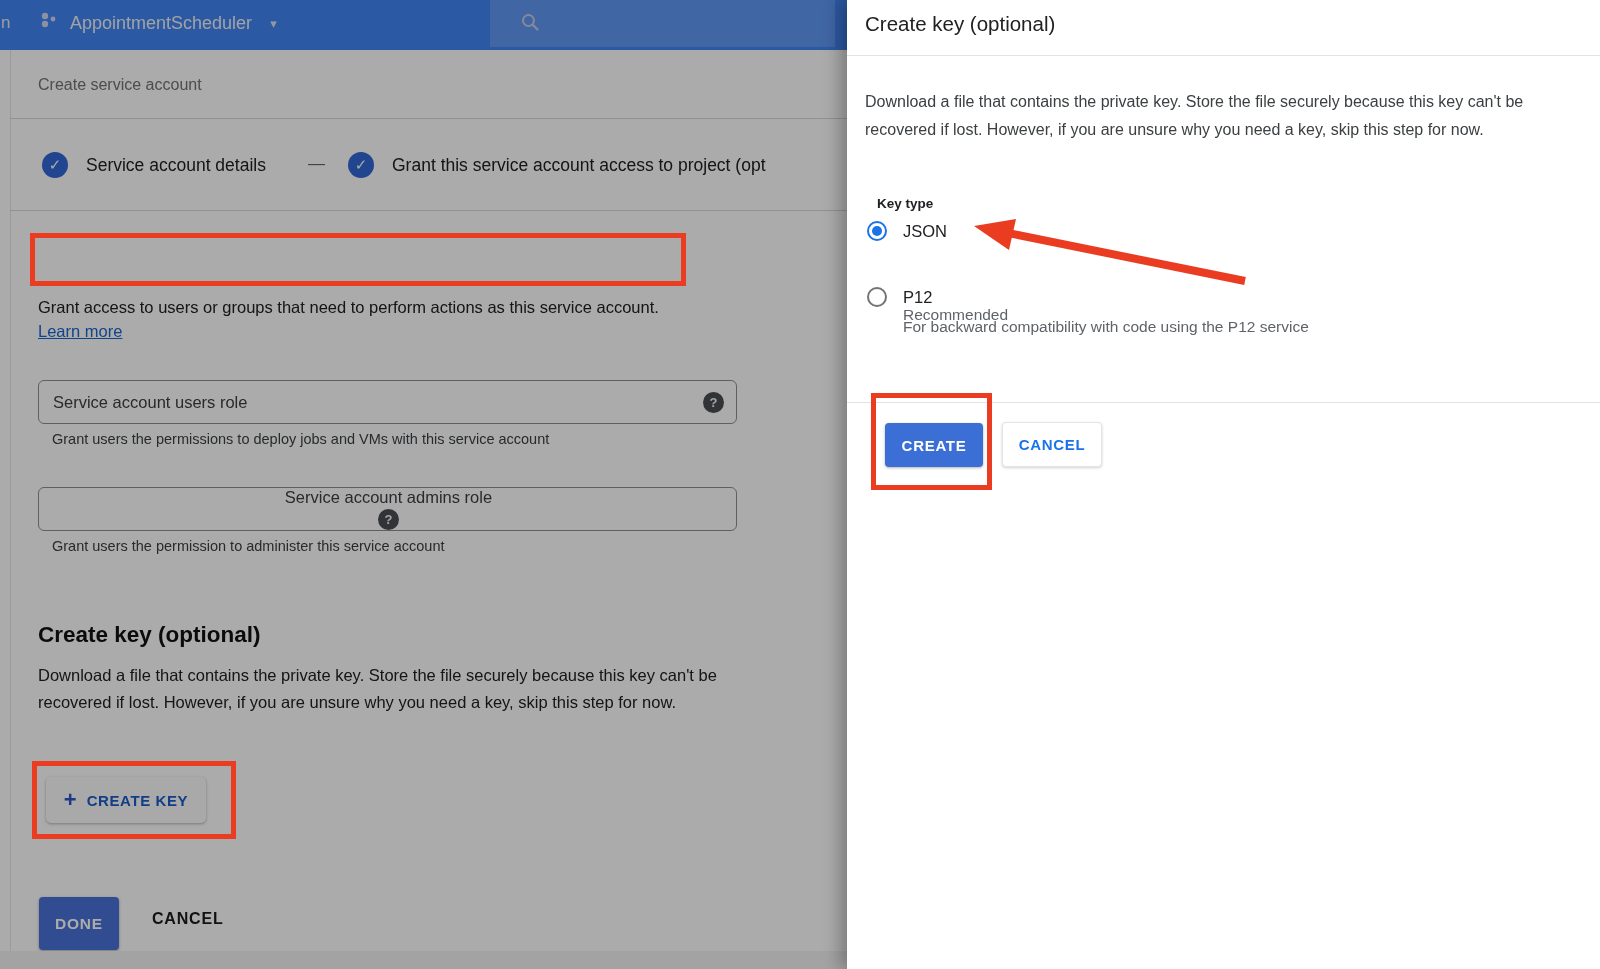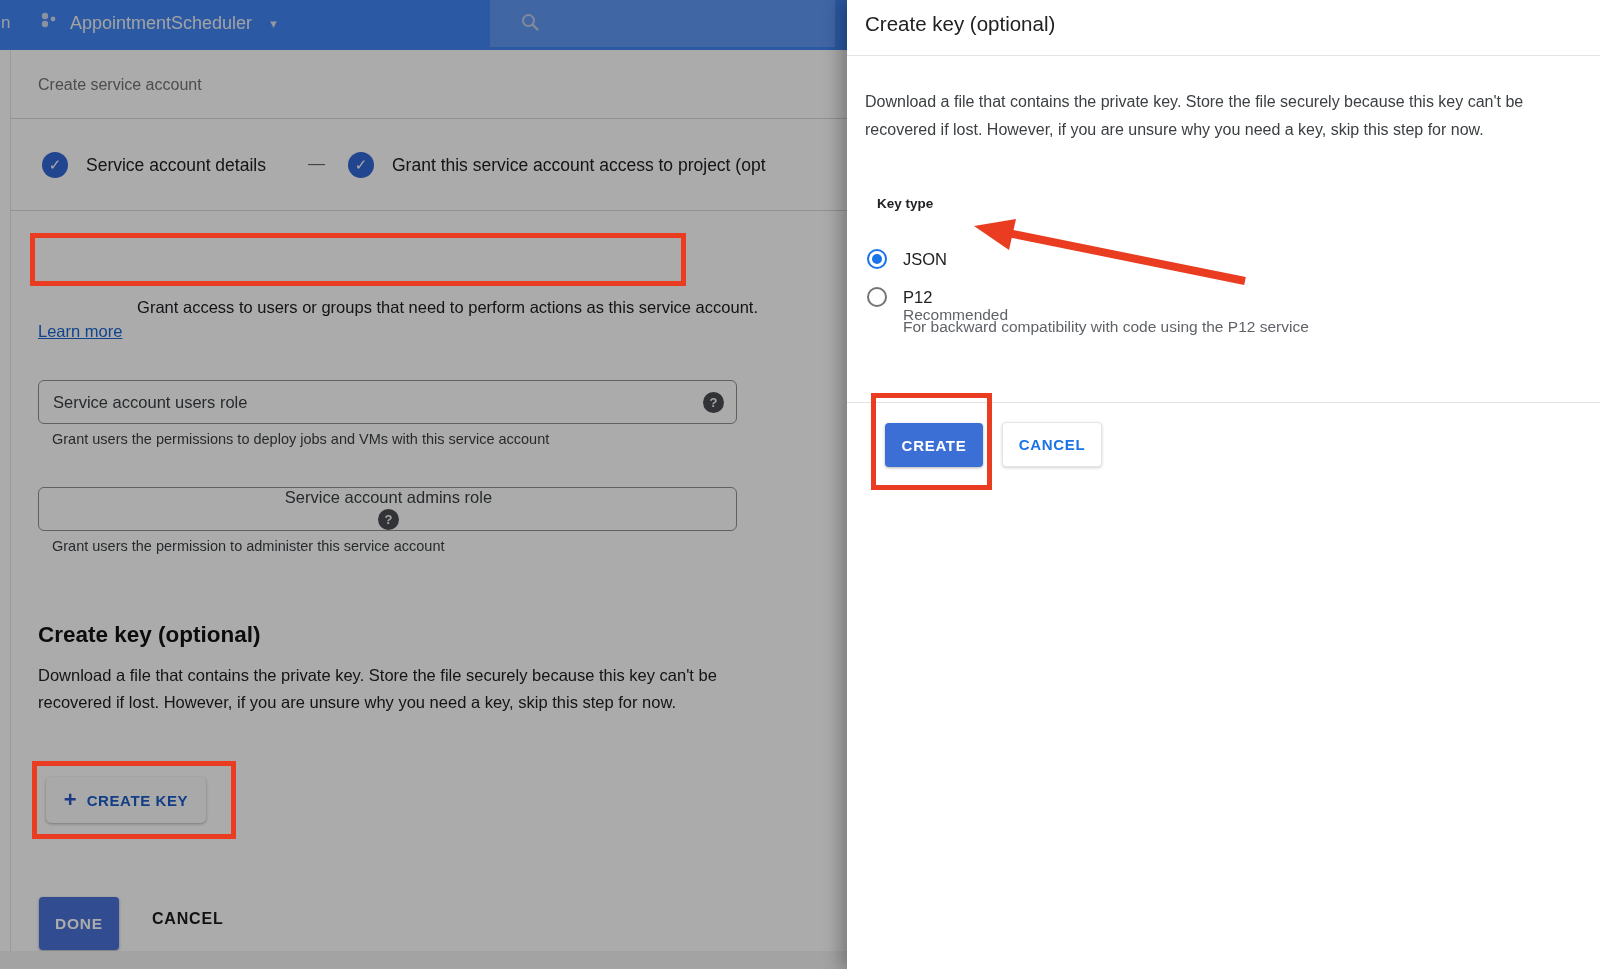--- a/index.html
+++ b/index.html
@@ -103,21 +103,21 @@
 
     <div class="stepper">
       <span class="step-circle" style="left:42px;">✓</span>
       <span class="step-label" style="left:86px;">Service account details</span>
       <span class="step-sep" style="left:308px;">—</span>
       <span class="step-circle" style="left:348px;">✓</span>
       <span class="step-label" style="left:392px;">Grant this service account access to project (opt</span>
     </div>
     <div class="divider-l" style="top:210px;"></div>
 
-    <div class="body-text" style="left:38px; top:294px; width:720px;text-align:right;">Grant access to users or groups that need to perform actions as this service account.</div>
+    <div class="body-text" style="left:38px; top:294px; width:720px;">Grant access to users or groups that need to perform actions as this service account.</div>
     <a class="learn-more" style="left:38px; top:322px;">Learn more</a>
 
     <div class="field" style="top:380px;">
       <span class="flabel">Service account users role</span>
       <span class="help-icon">?</span>
     </div>
     <div class="field-helper" style="top:431px;">Grant users the permissions to deploy jobs and VMs with this service account</div>
 
     <div class="field" style="top:487px;flex-direction:column;">
       <span class="flabel">Service account admins role</span>
@@ -142,21 +142,21 @@
   <div class="scrim"></div>
 
   <div class="panel">
     <div class="panel-title">Create key (optional)</div>
     <div class="panel-divider" style="top:55px;"></div>
 
     <div class="panel-desc">Download a file that contains the private key. Store the file securely because this key can't be recovered if lost. However, if you are unsure why you need a key, skip this step for now.</div>
 
     <div class="keytype-label">Key type</div>
 
-    <div class="radio-row" style="top:221px;margin-top:28px;">
+    <div class="radio-row" style="top:221px;">
       <span class="radio sel"></span>
       <span class="radio-label">JSON</span>
     </div>
     <div class="radio-helper" style="top:260px;margin-top:46px;">Recommended</div>
 
     <div class="radio-row" style="top:287px;">
       <span class="radio"></span>
       <span class="radio-label">P12</span>
     </div>
     <div class="radio-helper" style="top:318px;">For backward compatibility with code using the P12 service</div>

